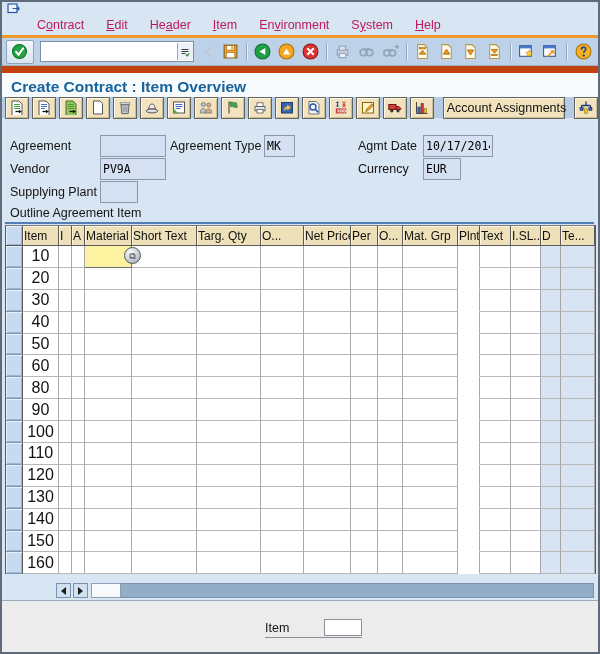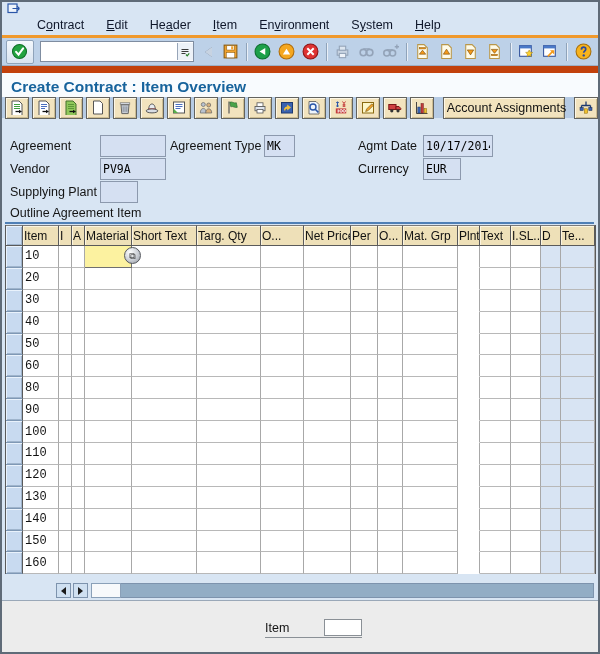--- a/index.html
+++ b/index.html
@@ -6,21 +6,21 @@
   .win {
     position:relative; width:600px; height:654px; box-sizing:border-box;
     border:2px solid #5f6b78; background:#d8e5f3;
     font-family:"Liberation Sans",sans-serif; color:#111; overflow:hidden;
   }
 
   
   .strip { position:absolute; top:0; left:0; right:0; height:12px; }
   .strip svg { position:absolute; left:5px; top:1px; }
   .menubar { position:absolute; top:12px; left:0; right:0; height:21px; display:flex; align-items:center; padding-left:24px; }
-  .mi { padding:0 11px; font-size:12.5px; color:#0f172a; white-space:nowrap; cursor:default; }
+  .mi { padding:0 11px; font-size:12.5px; color:#be185d; white-space:nowrap; cursor:default; }
   .mi .u { text-decoration:underline; }
   .orange { position:absolute; top:33px; left:0; right:0; height:3px; background:#f0992c; }
 
   
   .toolbar { position:absolute; top:36px; left:0; right:0; height:27px; background:#bdd1e8;
              display:flex; align-items:center; padding:0 4px; gap:2px; border-bottom:1px solid #9db0c6; }
   .enter-btn { width:27px; height:22px; background:linear-gradient(#f4f8fc,#d8e3f0); border:1px solid #8fa3ba;
                border-radius:2px; display:flex; align-items:center; justify-content:center; }
   .cmd { width:152px; height:19px; margin-left:4px; background:#fff; border:1px solid #7f8da1; display:flex; align-items:center; }
   .cmd input { flex:1; min-width:0; border:none; outline:none; height:15px; font-family:"DejaVu Sans Mono",monospace; font-size:12px; padding:0 2px; background:transparent; }
@@ -53,21 +53,21 @@
   table.grid { border-collapse:separate; border-spacing:0; table-layout:fixed; width:589px; font-size:12px;
                border-left:1px solid #5a5a5a; border-right:1px solid #5a5a5a; }
   .grid th { background:#eee0b8; border-right:1px solid #5a5a5a; border-bottom:1px solid #5a5a5a; border-top:1px solid #7a7a7a;
              box-shadow:inset 1px 1px 0 #fbf4df; height:19px; text-align:left; padding:0 1px;
              font-weight:normal; font-size:12px; overflow:hidden; white-space:nowrap; }
   .grid th.corner { background:#c8daf0; box-shadow:inset 1px 1px 0 #e9f2fc, inset -1px -1px 0 #9fb4cc; }
   .grid td { height:20.9px; border-right:1px solid #a8a8a8; border-bottom:1px solid #b8b8b8; background:#fff;
              padding:0 2px; overflow:hidden; white-space:nowrap; }
   .grid td.sel { background:#c8daf0; border-right:1px solid #5a5a5a; border-bottom:1px solid #7f98b5;
                  box-shadow:inset 1px 1px 0 #e9f2fc, inset -1px -1px 0 #9fb4cc; }
-  .grid td.item { font-family:Liberation Mono, monospace; font-size:12px; }
+  .grid td.item { font-family:Liberation Sans, sans-serif; font-size:16px;text-align:center; }
   .grid td.dcol, .grid td.tecol { background:#d8e4f3; }
   .grid td.plnt { border-bottom-color:#fff; }
   .grid tbody tr:first-of-type td.mat { background:#fcf2a0; border-right:1px solid #6f6f6f; border-bottom:1px solid #6f6f6f; position:relative; overflow:visible; }
   .grid tbody tr:first-of-type td.mat::after {
     content:"⧉"; position:absolute; right:-10px; top:1px; width:17px; height:17px; border-radius:50%;
     background:radial-gradient(circle at 35% 30%, #ffffff, #c9cdd4 55%, #8f949c); border:1px solid #55585e;
     color:#2c2c2c; font-size:9px; line-height:17px; text-align:center; z-index:5; box-sizing:border-box;
   }
 
   

